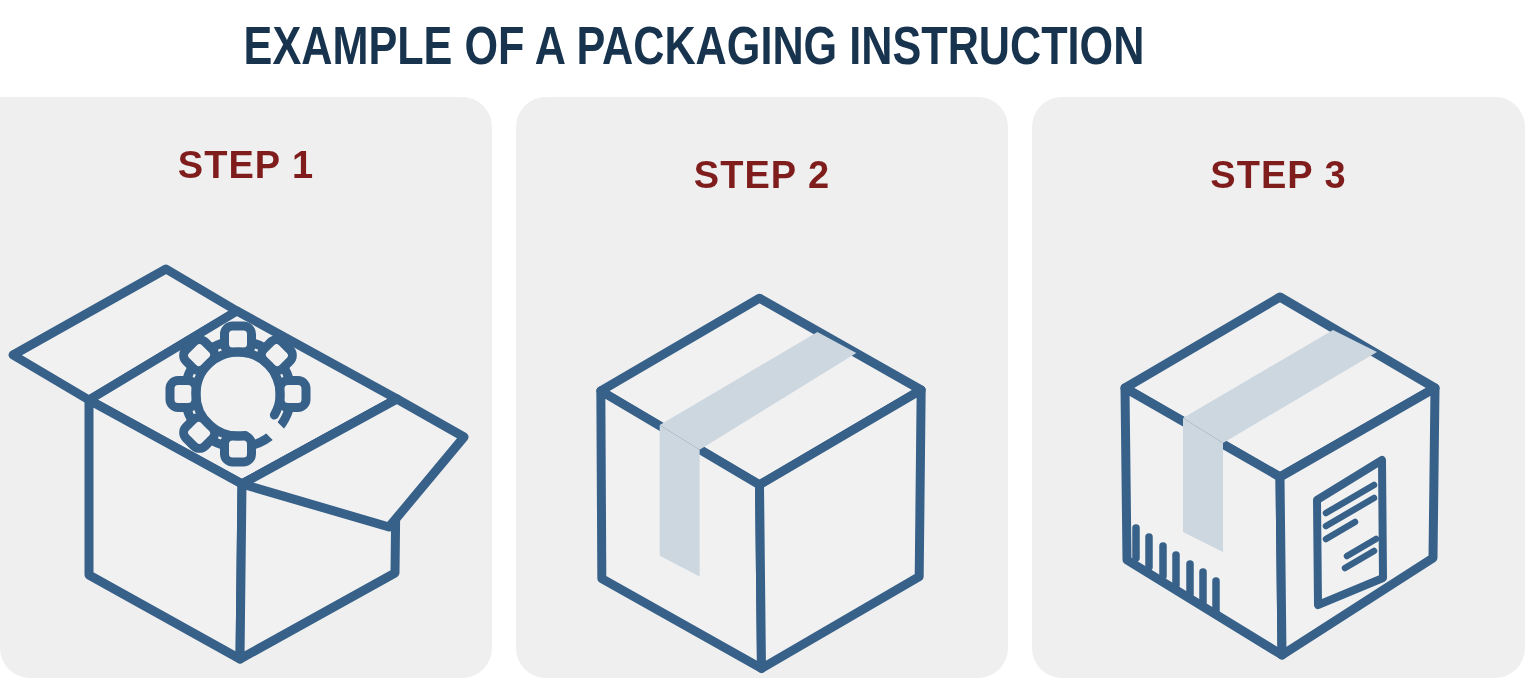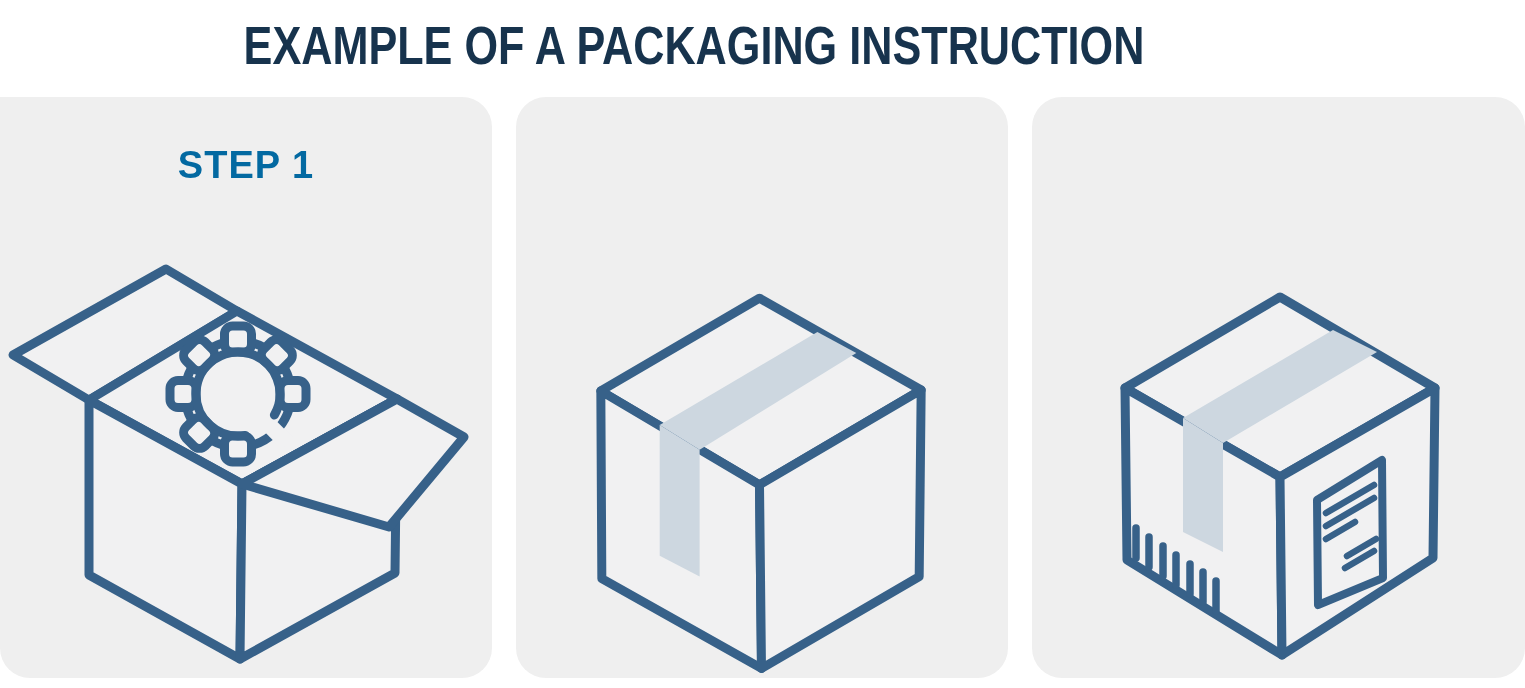--- a/index.html
+++ b/index.html
@@ -21,21 +21,21 @@
   }
   .panel {
     position:absolute; top:97px; height:581px; width:492px;
     background:#efefef; border-radius:30px;
   }
   .panel-1 { left:0; border-top-left-radius:0; }
   .panel-2 { left:516px; }
   .panel-3 { left:1032px; width:493px; }
   .step-label {
     position:absolute; left:0; width:100%; text-align:center;
-    font-size:38px; font-weight:bold; color:#0369a1; letter-spacing:1px;
+    font-size:38px; font-weight:bold; color:#7f1d1d; letter-spacing:1px;
   }
   .panel-1 .step-label { top:47px; }
   .panel-2 .step-label, .panel-3 .step-label { top:57px; }
   .illustration {
     position:absolute; left:0; top:0; width:100%; height:100%;
   }
   .ln   { fill:#f1f1f2; stroke:#376189; stroke-width:9;
           stroke-linejoin:round; stroke-linecap:round; }
   .wire { fill:none; stroke:#376189; stroke-width:9;
           stroke-linejoin:round; stroke-linecap:round; }
@@ -70,32 +70,34 @@
         <path class="wire" d="M 245.3 338.4 A 42 42 0 1 1 274.4 318"></path>
       </g>
       <polygon class="ln" points="89,303 242,387 240,562 89,478"></polygon>
       <polygon class="ln" points="242,387 397,302 395,476 240,562"></polygon>
       <polygon class="ln" points="242,387 397,302 464,340 389,430"></polygon>
     </g>
   </svg>
 </div>
 
 <div class="panel panel-2">
+  <div class="step-label">STEP 2</div>
   <svg class="illustration" viewBox="0 0 493 581">
     <g>
       <polygon class="ln" points="244,201 406,293 244,388 85,294"></polygon>
       <polygon class="ln" points="85,294 244,388 246,572 86,482"></polygon>
       <polygon class="ln" points="244,388 406,293 404,480 246,572"></polygon>
       <polygon class="tape" points="302,235 341,256 184,353 144,328"></polygon>
       <polygon class="tape" points="144,328 184,353 184,480 144,459"></polygon>
     </g>
   </svg>
 </div>
 
 <div class="panel panel-3">
+  <div class="step-label">STEP 3</div>
   <svg class="illustration" viewBox="0 0 493 581">
     <g>
       <polygon class="ln" points="248,200 403,291 248,380 93,291"></polygon>
       <polygon class="ln" points="93,291 248,380 250,558 95,463"></polygon>
       <polygon class="ln" points="248,380 403,291 401,461 250,558"></polygon>
       <polygon class="tape" points="301,233 345,255 191,346 151,321"></polygon>
       <polygon class="tape" points="151,321 191,346 191,455 151,435"></polygon>
       <g class="bars">
         <line x1="104" y1="431" x2="104" y2="461"></line>
         <line x1="117" y1="440" x2="117" y2="470"></line>

